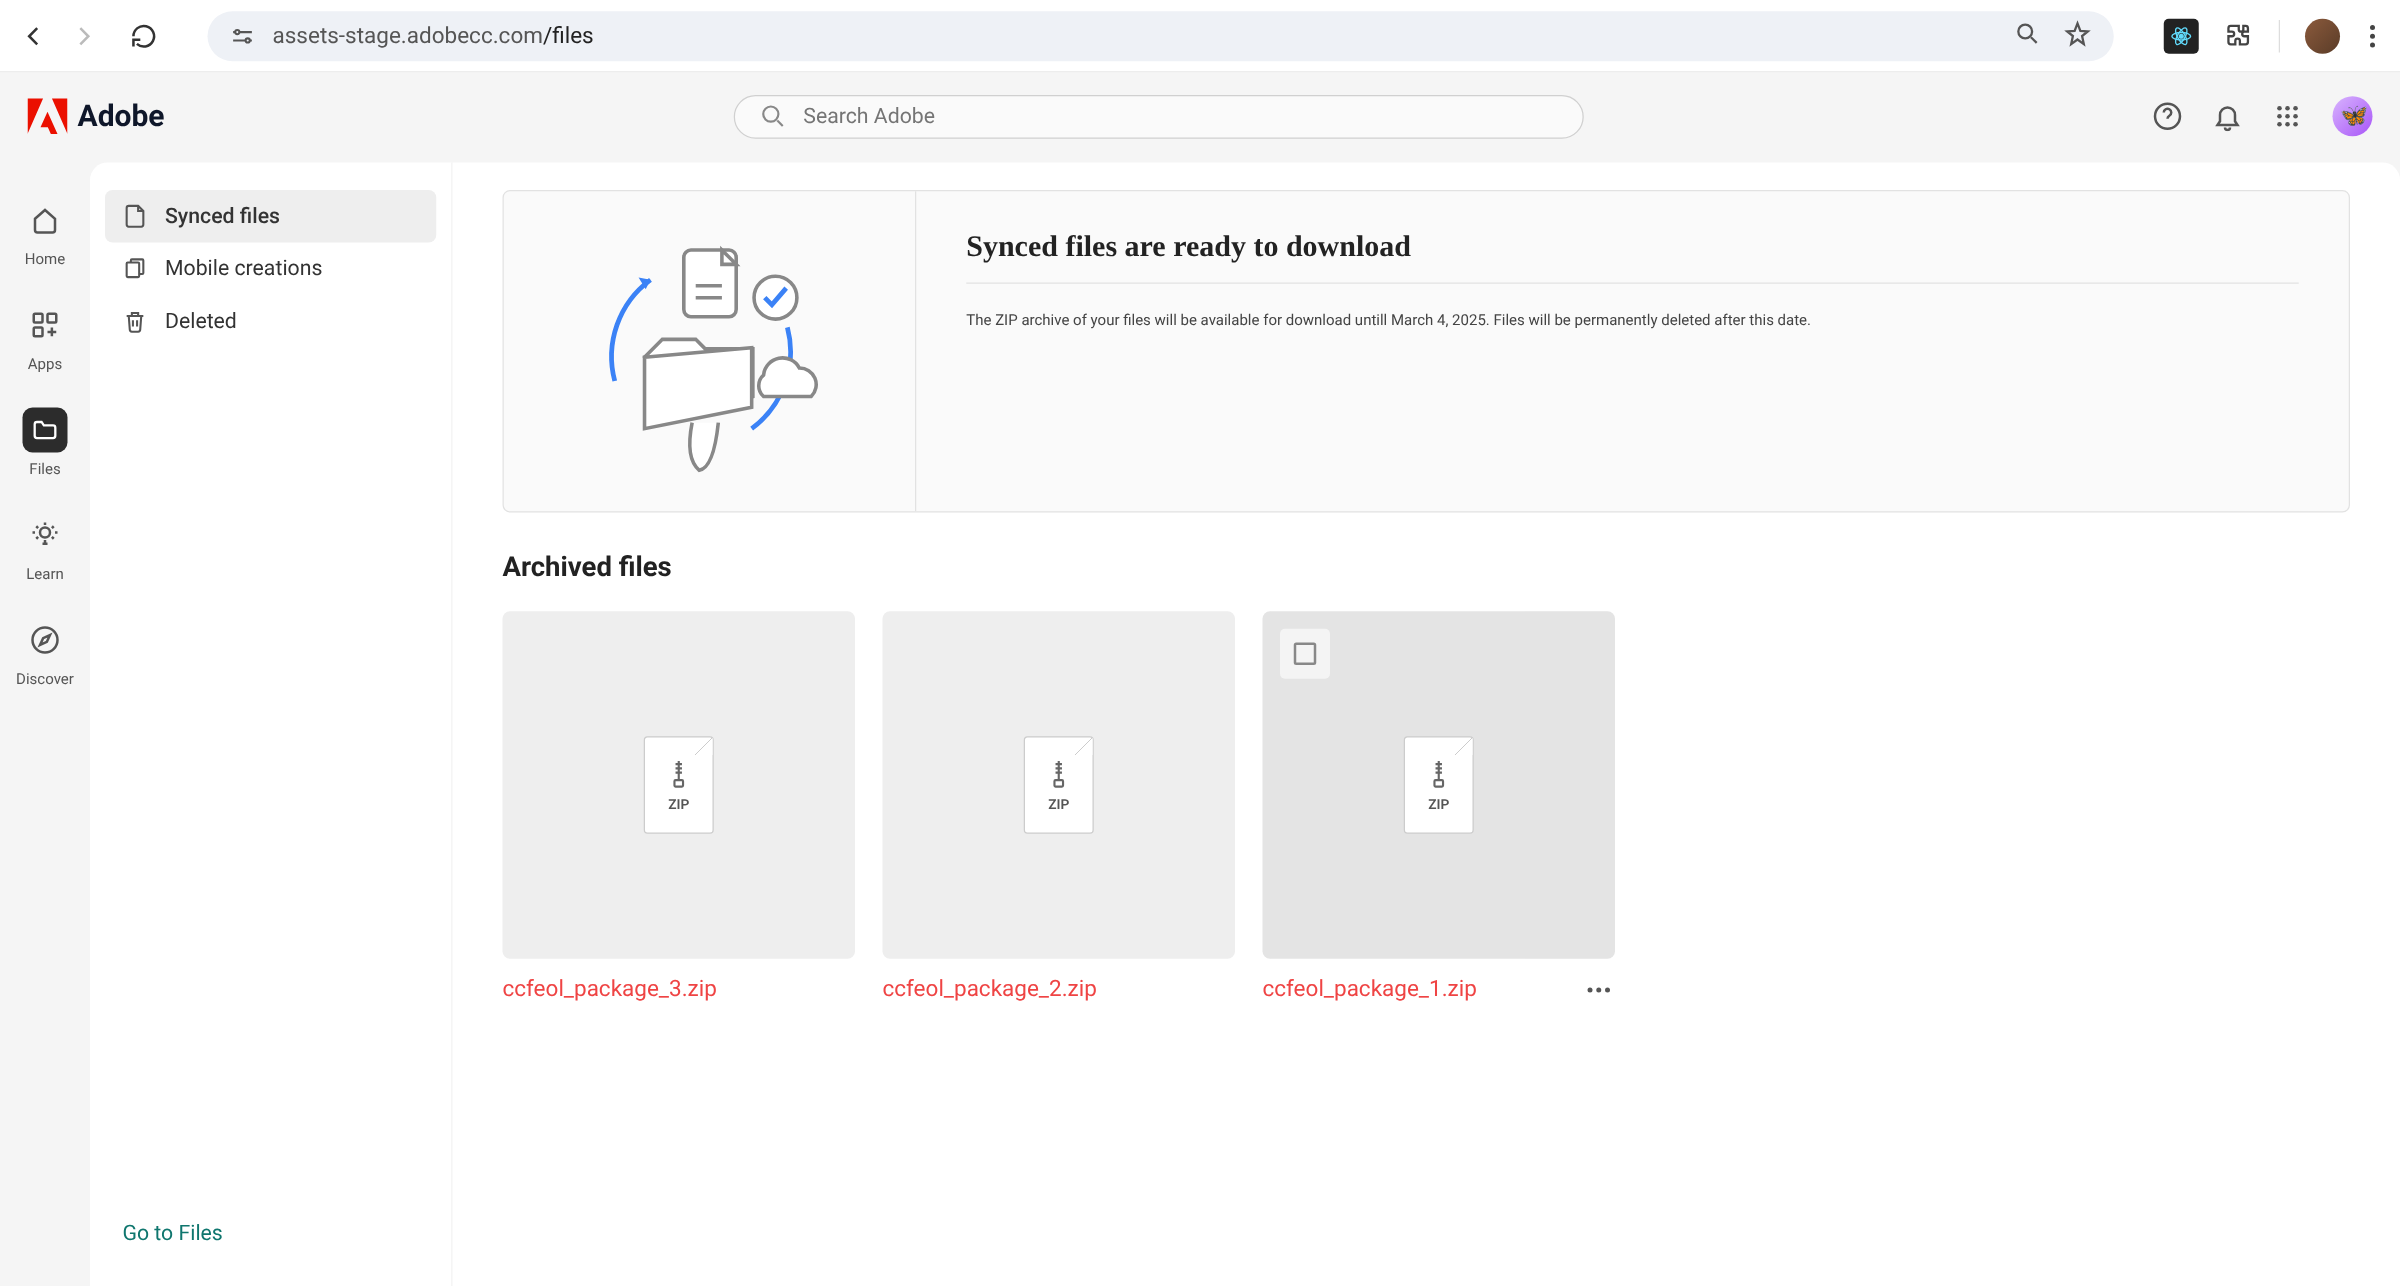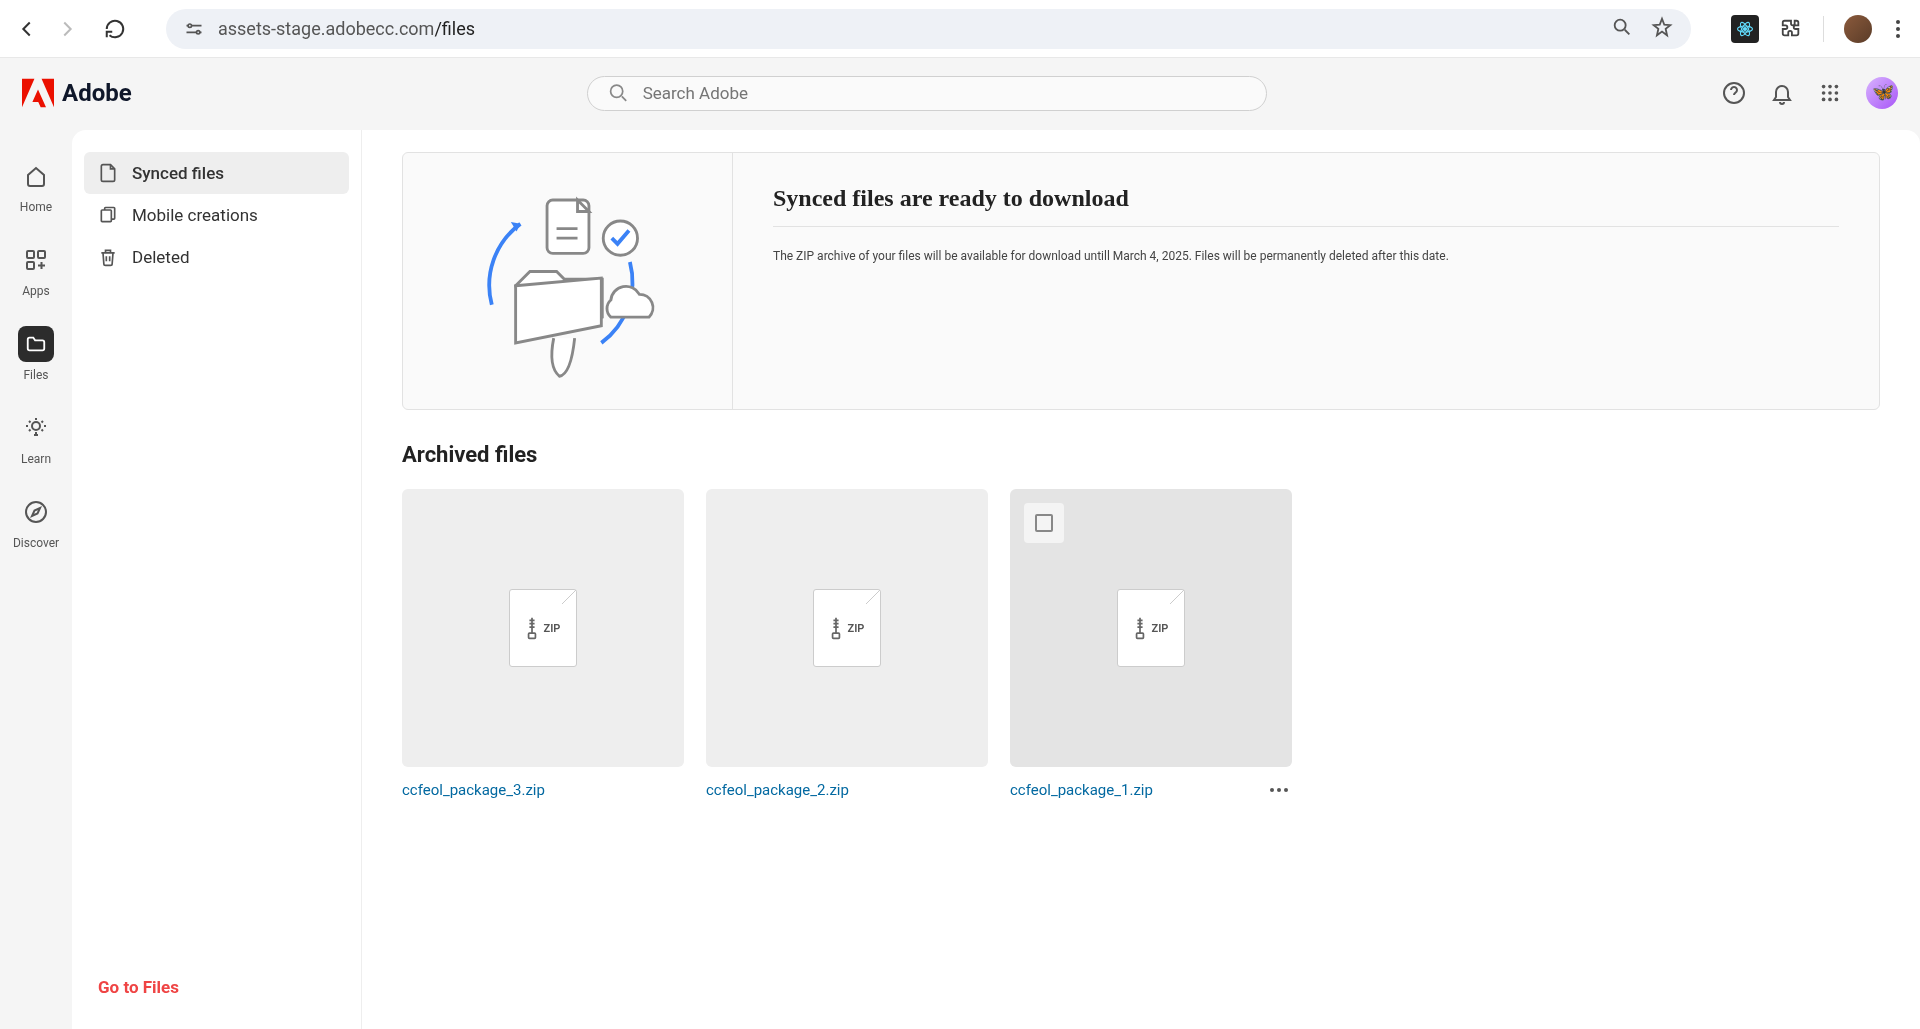--- a/index.html
+++ b/index.html
@@ -46,21 +46,21 @@
 .rail-item { display: flex; flex-direction: column; align-items: center; gap: 6px; cursor: pointer; }
 .rail-icon { width: 36px; height: 36px; display: flex; align-items: center; justify-content: center; border-radius: 8px; color: #555; }
 .rail-icon.active { background: #2c2c2c; color: #fff; }
 .rail-label { font-size: 12px; color: #555; }
 
 
 .side-panel { width: 290px; background: #fff; border-radius: 14px 0 0 0; margin-top: 2px; padding: 22px 12px; display: flex; flex-direction: column; border-right: 1px solid #eee; }
 .side-item { display: flex; align-items: flex-start; gap: 14px; padding: 11px 14px; border-radius: 6px; font-size: 17px; color: #333; cursor: pointer; }
 .side-item.active { background: #eeeeee; font-weight: 500; }
 .side-item svg { width: 20px; height: 20px; color: #555; flex-shrink: 0; }
-.side-footer { margin-top: auto; padding: 10px 14px; font-size: 17px; font-weight: 700; color: #ef4444; cursor: pointer; }
+.side-footer { margin-top: auto; padding: 10px 14px; font-size: 17px; font-weight: 400; color: #0f766e; cursor: pointer; }
 
 
 .content { flex: 1; background: #fff; border-radius: 0 14px 0 0; margin-top: 2px; padding: 22px 40px; overflow: auto; }
 
 
 .banner { display: flex; border: 1px solid #e2e2e2; border-radius: 6px; background: #fafafa; margin-bottom: 32px; }
 .banner-left { width: 330px; display: flex; align-items: center; justify-content: center; border-right: 1px solid #e2e2e2; padding: 28px; }
 .banner-illus { width: 210px; height: 200px; }
 .banner-right { flex: 1; padding: 32px 40px; }
 .banner-title { font-size: 24px; font-weight: 700; color: #222; margin-bottom: 14px; font-family: Liberation Serif, serif; }
@@ -70,26 +70,26 @@
 
 .section-title { font-size: 22px; font-weight: 700; color: #222; margin-bottom: 22px; }
 
 
 .file-grid { display: flex; gap: 22px; }
 .file-card { width: 282px; cursor: pointer; position: relative; }
 .file-thumb { height: 278px; background: #eeeeee; border-radius: 6px; display: flex; align-items: center; justify-content: center; position: relative; }
 .file-thumb.hover { background: #e4e4e4; }
 .file-checkbox { position: absolute; top: 14px; left: 14px; width: 40px; height: 40px; background: #f4f4f4; border-radius: 4px; display: flex; align-items: center; justify-content: center; }
 .file-checkbox-inner { width: 18px; height: 18px; border: 2px solid #888; border-radius: 2px; }
-.zip-icon { width: 68px; height: 78px; background: #fff; border: 1px solid #ccc; border-radius: 3px; position: relative; display: flex; flex-direction: row; align-items: center; justify-content: center; gap: 6px; }
+.zip-icon { width: 56px; height: 78px; background: #fff; border: 1px solid #ccc; border-radius: 3px; position: relative; display: flex; flex-direction: column; align-items: center; justify-content: center; gap: 6px; }
 .zip-icon::before { content: ""; position: absolute; top: 0; right: 0; width: 14px; height: 14px; background: linear-gradient(135deg, transparent 48%, #ccc 50%, #fff 52%); }
 .zip-zipper { width: 12px; height: 24px; }
 .zip-label { font-size: 11px; font-weight: 600; color: #555; }
 .file-name-row { display: flex; align-items: center; justify-content: space-between; margin-top: 14px; }
-.file-name { font-size: 15px; color: #0369a1; }
+.file-name { font-size: 18px; color: #ef4444; }
 .file-more { display: flex; gap: 3px; cursor: pointer; padding: 4px; }
 .file-more span { width: 4px; height: 4px; background: #555; border-radius: 50%; }
 </style>
 </head>
 <body>
 
 <div class="browser-bar">
   <div class="nav-arrows">
     <div class="nav-arrow">
       <svg viewBox="0 0 24 24" width="22" height="22" fill="none" stroke="currentColor" stroke-width="2.2">

